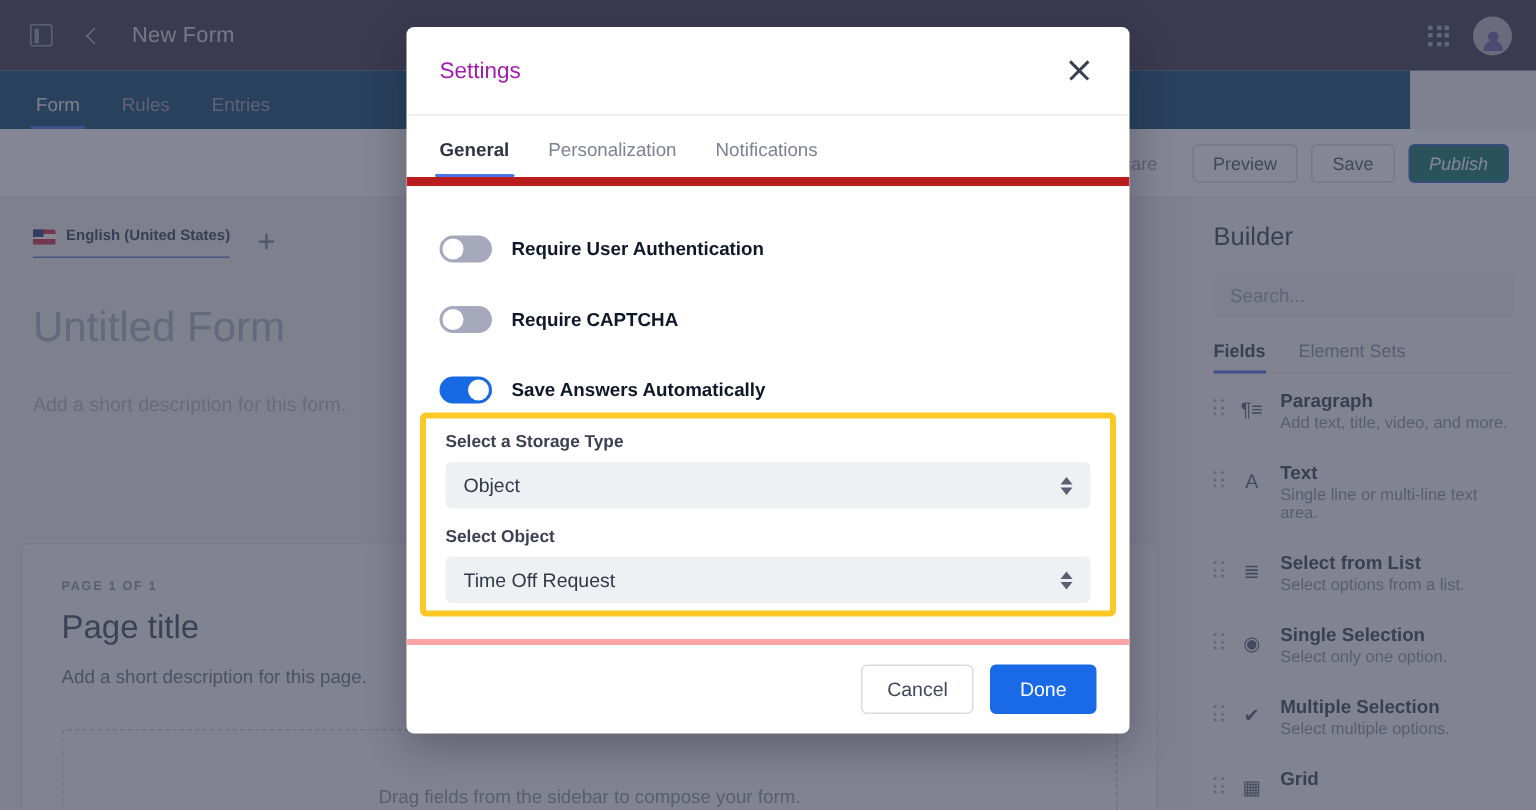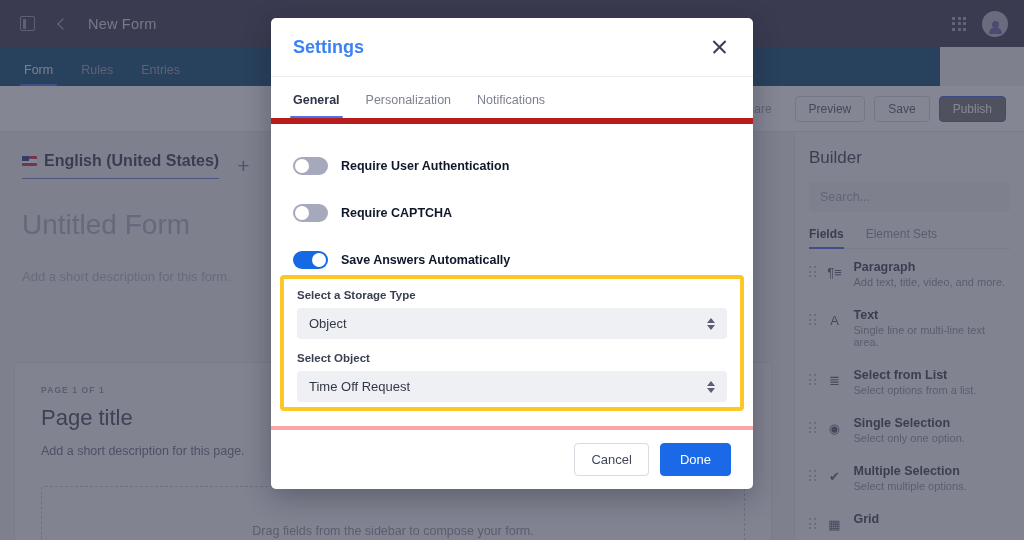--- a/index.html
+++ b/index.html
@@ -41,28 +41,28 @@
   .subtab.active { color: #e7e8f0; }
   .subtab.active:after { content: ""; position: absolute; left: -4px; right: -4px; bottom: 0; height: 2.5px; background: #4a6fe8; border-radius: 2px; }
 
   .actionbar {
     position: absolute; left: 0; top: 86px; width: 1024px; height: 46px;
     background: #ffffff; display: flex; align-items: center; justify-content: flex-end;
     padding-right: 18px; border-bottom: 1px solid #e6e7ed;
   }
   .abtn { font-size: 12px; color: #555a6b; padding: 5px 13px; border: 1px solid #d6d8e0; border-radius: 4px; margin-left: 9px; background: #fff; }
   .abtn.ghost { border-color: transparent; color: #9a9eae; }
-  .abtn.primary { background: #737373; border-color: #3a63d8; color: #fff; }
+  .abtn.primary { background: #0f766e; border-color: #3a63d8; color: #fff; font-style: italic; }
 
   .canvas { position: absolute; left: 0; top: 132px; width: 794px; bottom: 0; background: #edeef2; }
   .lang-row { display: flex; align-items: center; padding: 20px 0 0 22px; }
   .lang-tab { display: flex; align-items: center; gap: 7px; padding-bottom: 8px; border-bottom: 1.5px solid #6a7bd0; }
   .flag { width: 15px; height: 10px; background: linear-gradient(#c8314a 0 33%, #ffffff 33% 66%, #c8314a 66%); position: relative; border-radius: 1px; }
   .flag:before { content: ""; position: absolute; left: 0; top: 0; width: 7px; height: 5px; background: #2d3e85; }
-  .lang-label { font-size: 16px; color: #3b3f52; font-weight: bold; }
+  .lang-label { font-size: 10px; color: #3b3f52; font-weight: bold; }
   .plus { margin-left: 18px; font-size: 21px; color: #7a7f92; line-height: 12px; font-weight: 300; }
 
   .form-title { font-size: 28px; color: #adb1bf; padding: 30px 0 0 22px; }
   .form-desc { font-size: 13px; color: #b2b6c3; padding: 28px 0 0 22px; }
 
   .page-card {
     position: absolute; left: 14px; right: 22px; top: 230px; bottom: -10px;
     background: #f6f7f9; border: 1px solid #e4e5eb; border-radius: 4px; padding: 22px 26px;
   }
   .page-kicker { font-size: 8.5px; letter-spacing: 1.1px; color: #9296a6; font-weight: bold; }
@@ -90,21 +90,21 @@
   
   .overlay { position: absolute; inset: 0; background: rgba(58,60,80,0.62); }
 
   
   .modal {
     position: absolute; left: 271px; top: 18px; width: 482px; height: 471px;
     background: #fff; border-radius: 5px; box-shadow: 0 8px 28px rgba(20,22,40,.33);
     display: flex; flex-direction: column; overflow: hidden;
   }
   .modal-head { height: 59px; display: flex; align-items: center; padding: 0 22px; border-bottom: 1px solid #ebecf1; }
-  .modal-title { font-size: 18px; font-weight: bold; color: #3b82f6; }
+  .modal-title { font-size: 15px; font-weight: normal; color: #a21caf; }
   .modal-close { margin-left: auto; width: 22px; height: 22px; position: relative; }
   .modal-close i { position: absolute; left: 2px; top: 10px; width: 17px; height: 1.7px; background: #3a3f52; display: block; }
   .modal-close i:first-child { transform: rotate(45deg); }
   .modal-close i:last-child { transform: rotate(-45deg); }
 
   .modal-tabs { display: flex; gap: 26px; padding: 0 22px; border-bottom: 6px solid #b91c1c; }
   .mtab { font-size: 12.5px; color: #7d8192; padding: 16px 0 11px 0; position: relative; }
   .mtab.active { color: #2f3446; font-weight: bold; }
   .mtab.active:after { content: ""; position: absolute; left: -3px; right: -3px; bottom: 0; height: 2.5px; background: #4a74e8; border-radius: 2px; }
 

